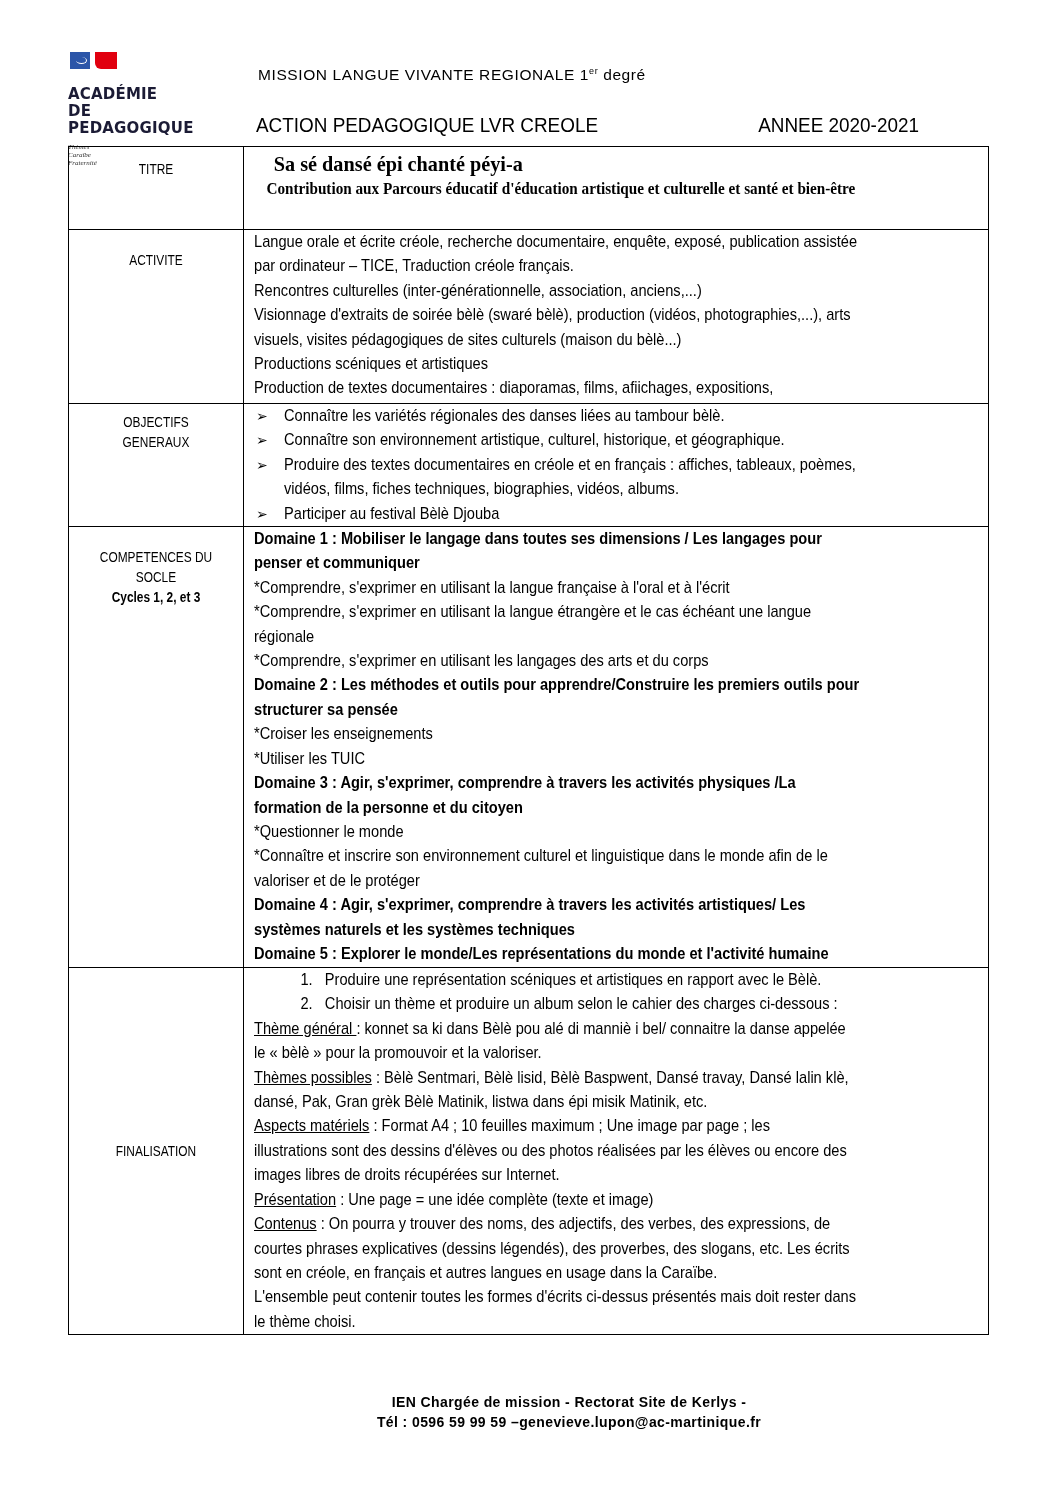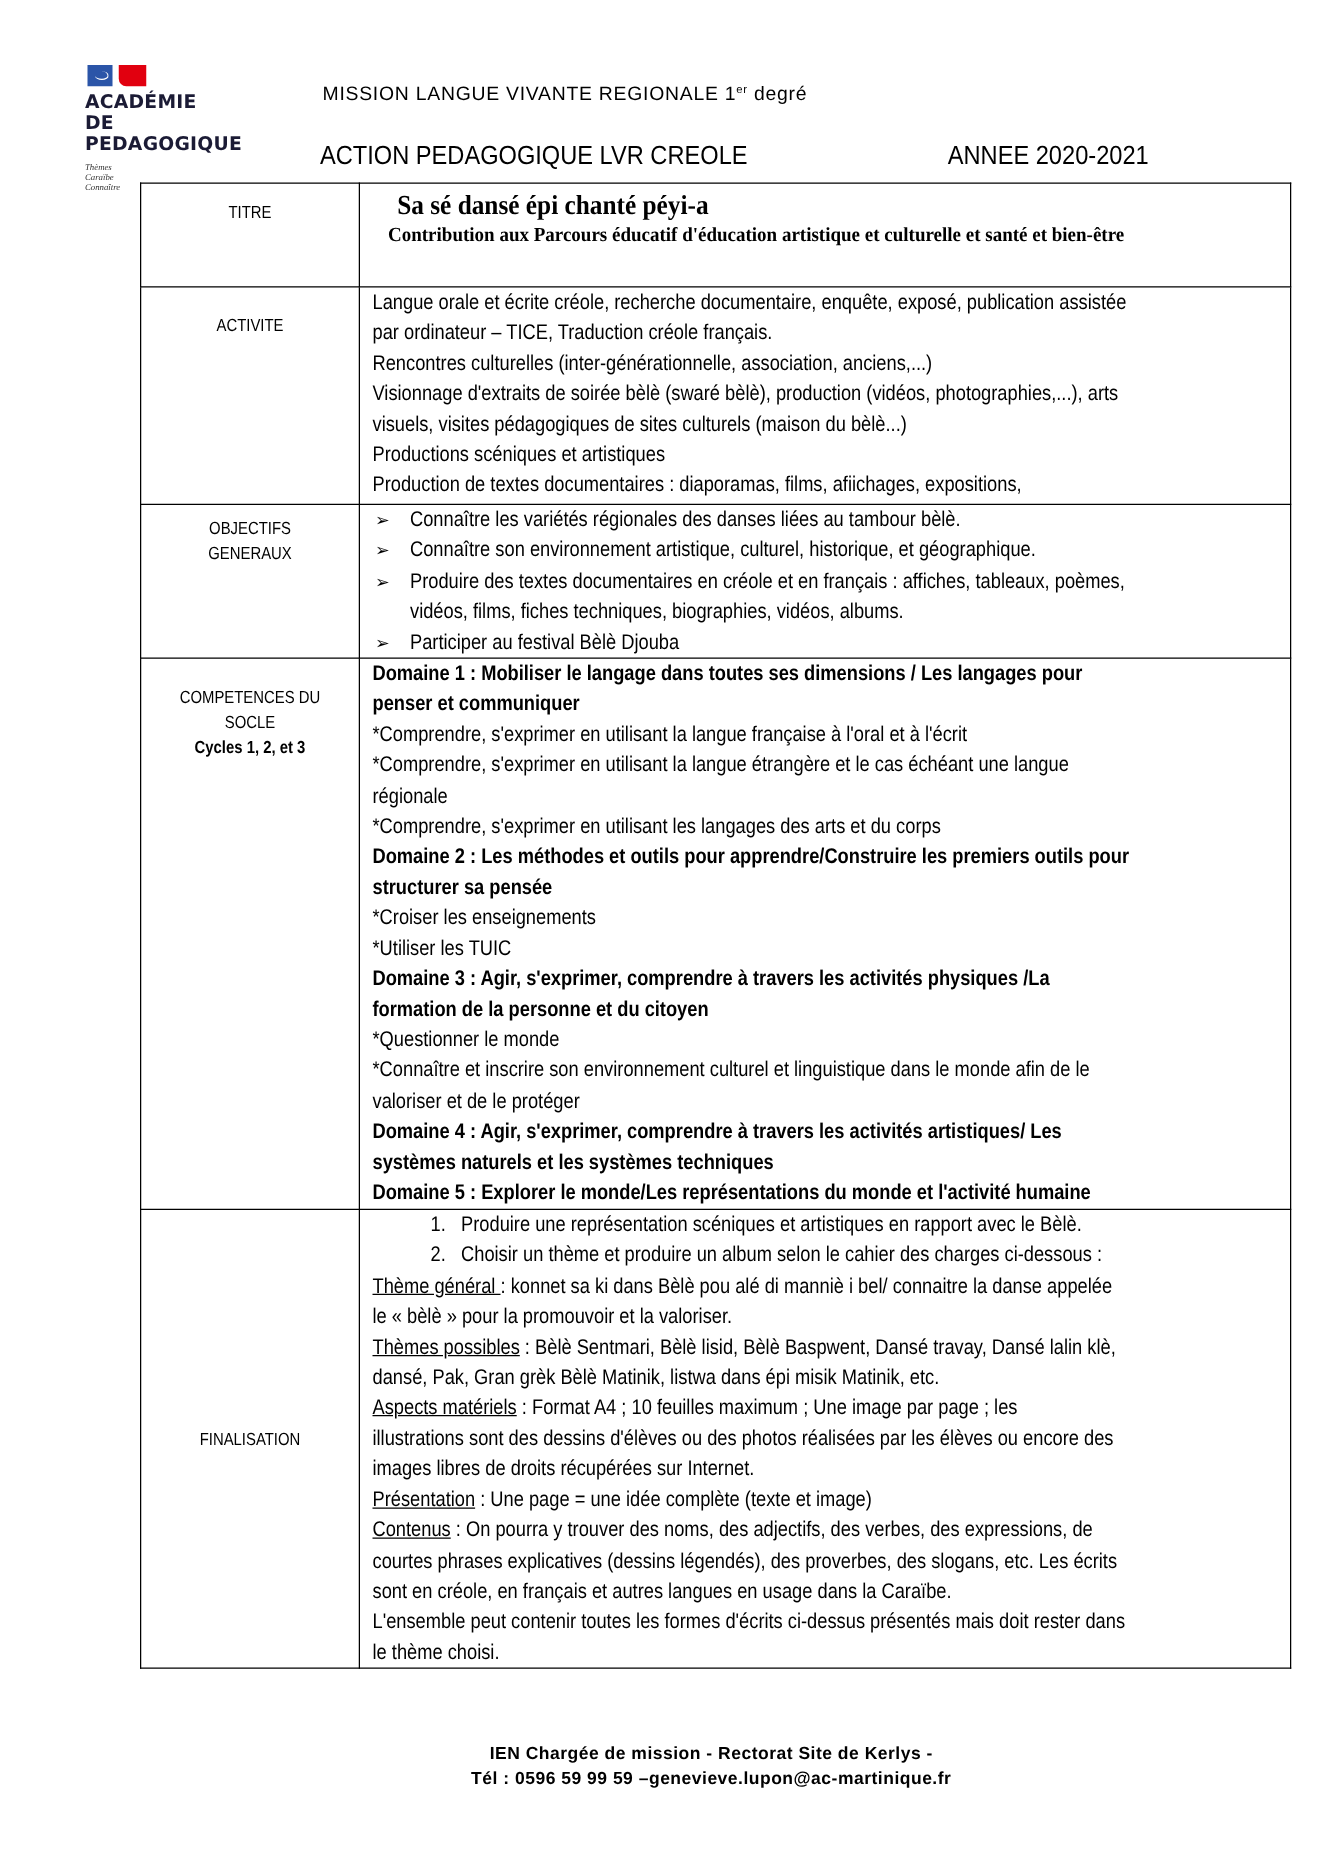--- a/index.html
+++ b/index.html
@@ -3,27 +3,27 @@
 <meta charset="utf-8">
 <style>
   html, body { margin: 0; padding: 0; background: #ffffff; }
   body { width: 1058px; height: 1497px; position: relative; overflow: hidden; font-family: "Liberation Sans", sans-serif; color: #000; }
   .logo { position: absolute; left: 68px; top: 52px; width: 150px; }
   .flag { display: flex; height: 17px; width: 48px; margin-left: 2px; }
   .flag .b { width: 20px; background: #2b55a8; position: relative; }
   .flag .b::after { content: ""; position: absolute; left: 6px; top: 5px; width: 10px; height: 6px; border-radius: 50%; border: 1px solid #fff; border-top: none; border-left: none; }
   .flag .w { width: 5px; background: #fff; }
   .flag .r { width: 22px; background: #e1000f; border-radius: 0 0 0 6px; }
-  .logo-name { font-family: "DejaVu Sans", sans-serif; font-weight: bold; font-size: 15px; line-height: 17px; color: #1b1b35; margin-top: 4px; letter-spacing: 0.2px; }
+  .logo-name { font-family: "DejaVu Sans", sans-serif; font-weight: bold; font-size: 15px; line-height: 17px; color: #1b1b35; margin-top: 17px; letter-spacing: 0.2px; }
   .motto { font-family: "Liberation Serif", serif; font-style: italic; font-size: 7px; line-height: 8px; color: #333; margin-top: 6px; }
   .mission { position: absolute; left: 258px; top: 66px; font-weight: normal; font-size: 15.5px; letter-spacing: 0.6px; }
   .mission sup { font-size: 9px; }
   .action-row { position: absolute; left: 256px; top: 113px; width: 720px; font-size: 21px; transform: scaleX(0.9); transform-origin: left; white-space: nowrap; }
   .action-row .year { position: absolute; left: 558px; top: 0; }
-  table.main { position: absolute; left: 68px; top: 146px; width: 921px; border-collapse: collapse; table-layout: fixed; margin-left: 44px; }
+  table.main { position: absolute; left: 68px; top: 146px; width: 921px; border-collapse: collapse; table-layout: fixed; }
   table.main td { border: 1.5px solid #000; vertical-align: top; padding: 0; }
   td.label { width: 174px; text-align: center; font-size: 14px; transform-origin: center; }
   td.label .lbl { display: block; transform: scaleX(0.85); line-height: 20px; padding-top: 12px; }
   td.content { font-size: 17px; line-height: 24.4px; padding: 0 6px 0 10px !important; }
   .cond { display: block; transform: scaleX(0.86); transform-origin: left; width: 116%; white-space: nowrap; }
   .title-cell { text-align: left; font-family: Liberation Serif, serif; }
   .title-main { font-size: 22px; font-weight: bold; line-height: 26px; padding-top: 4px; transform: scaleX(0.92); }
   .title-sub { font-size: 16px; font-weight: bold; line-height: 23px; padding: 0 4px 2px; transform: scaleX(0.95); }
   .bullet { display: flex; }
   .bullet .arrow { width: 28px; flex: none; padding-left: 2px; font-size: 14px; }
@@ -39,21 +39,21 @@
   <div class="flag">
     <div class="b"></div>
       <div class="w"></div>
       <div class="r"></div>
   </div>
   <div class="logo-name">ACADÉMIE</div>
   <div class="logo-name" style="margin-top:0">DE PEDAGOGIQUE</div>
   <div class="motto">
     <div>Thèmes</div>
     <div>Caraïbe</div>
-    <div>Connaître</div>
+    <div>Fraternité</div>
   </div>
 </div>
 
 <div class="mission">
   <span>MISSION LANGUE VIVANTE REGIONALE 1</span><sup>er</sup><span> degré</span>
 </div>
 
 <div class="action-row">
   <span>ACTION PEDAGOGIQUE LVR CREOLE</span>
   <span class="year">ANNEE 2020-2021</span>

